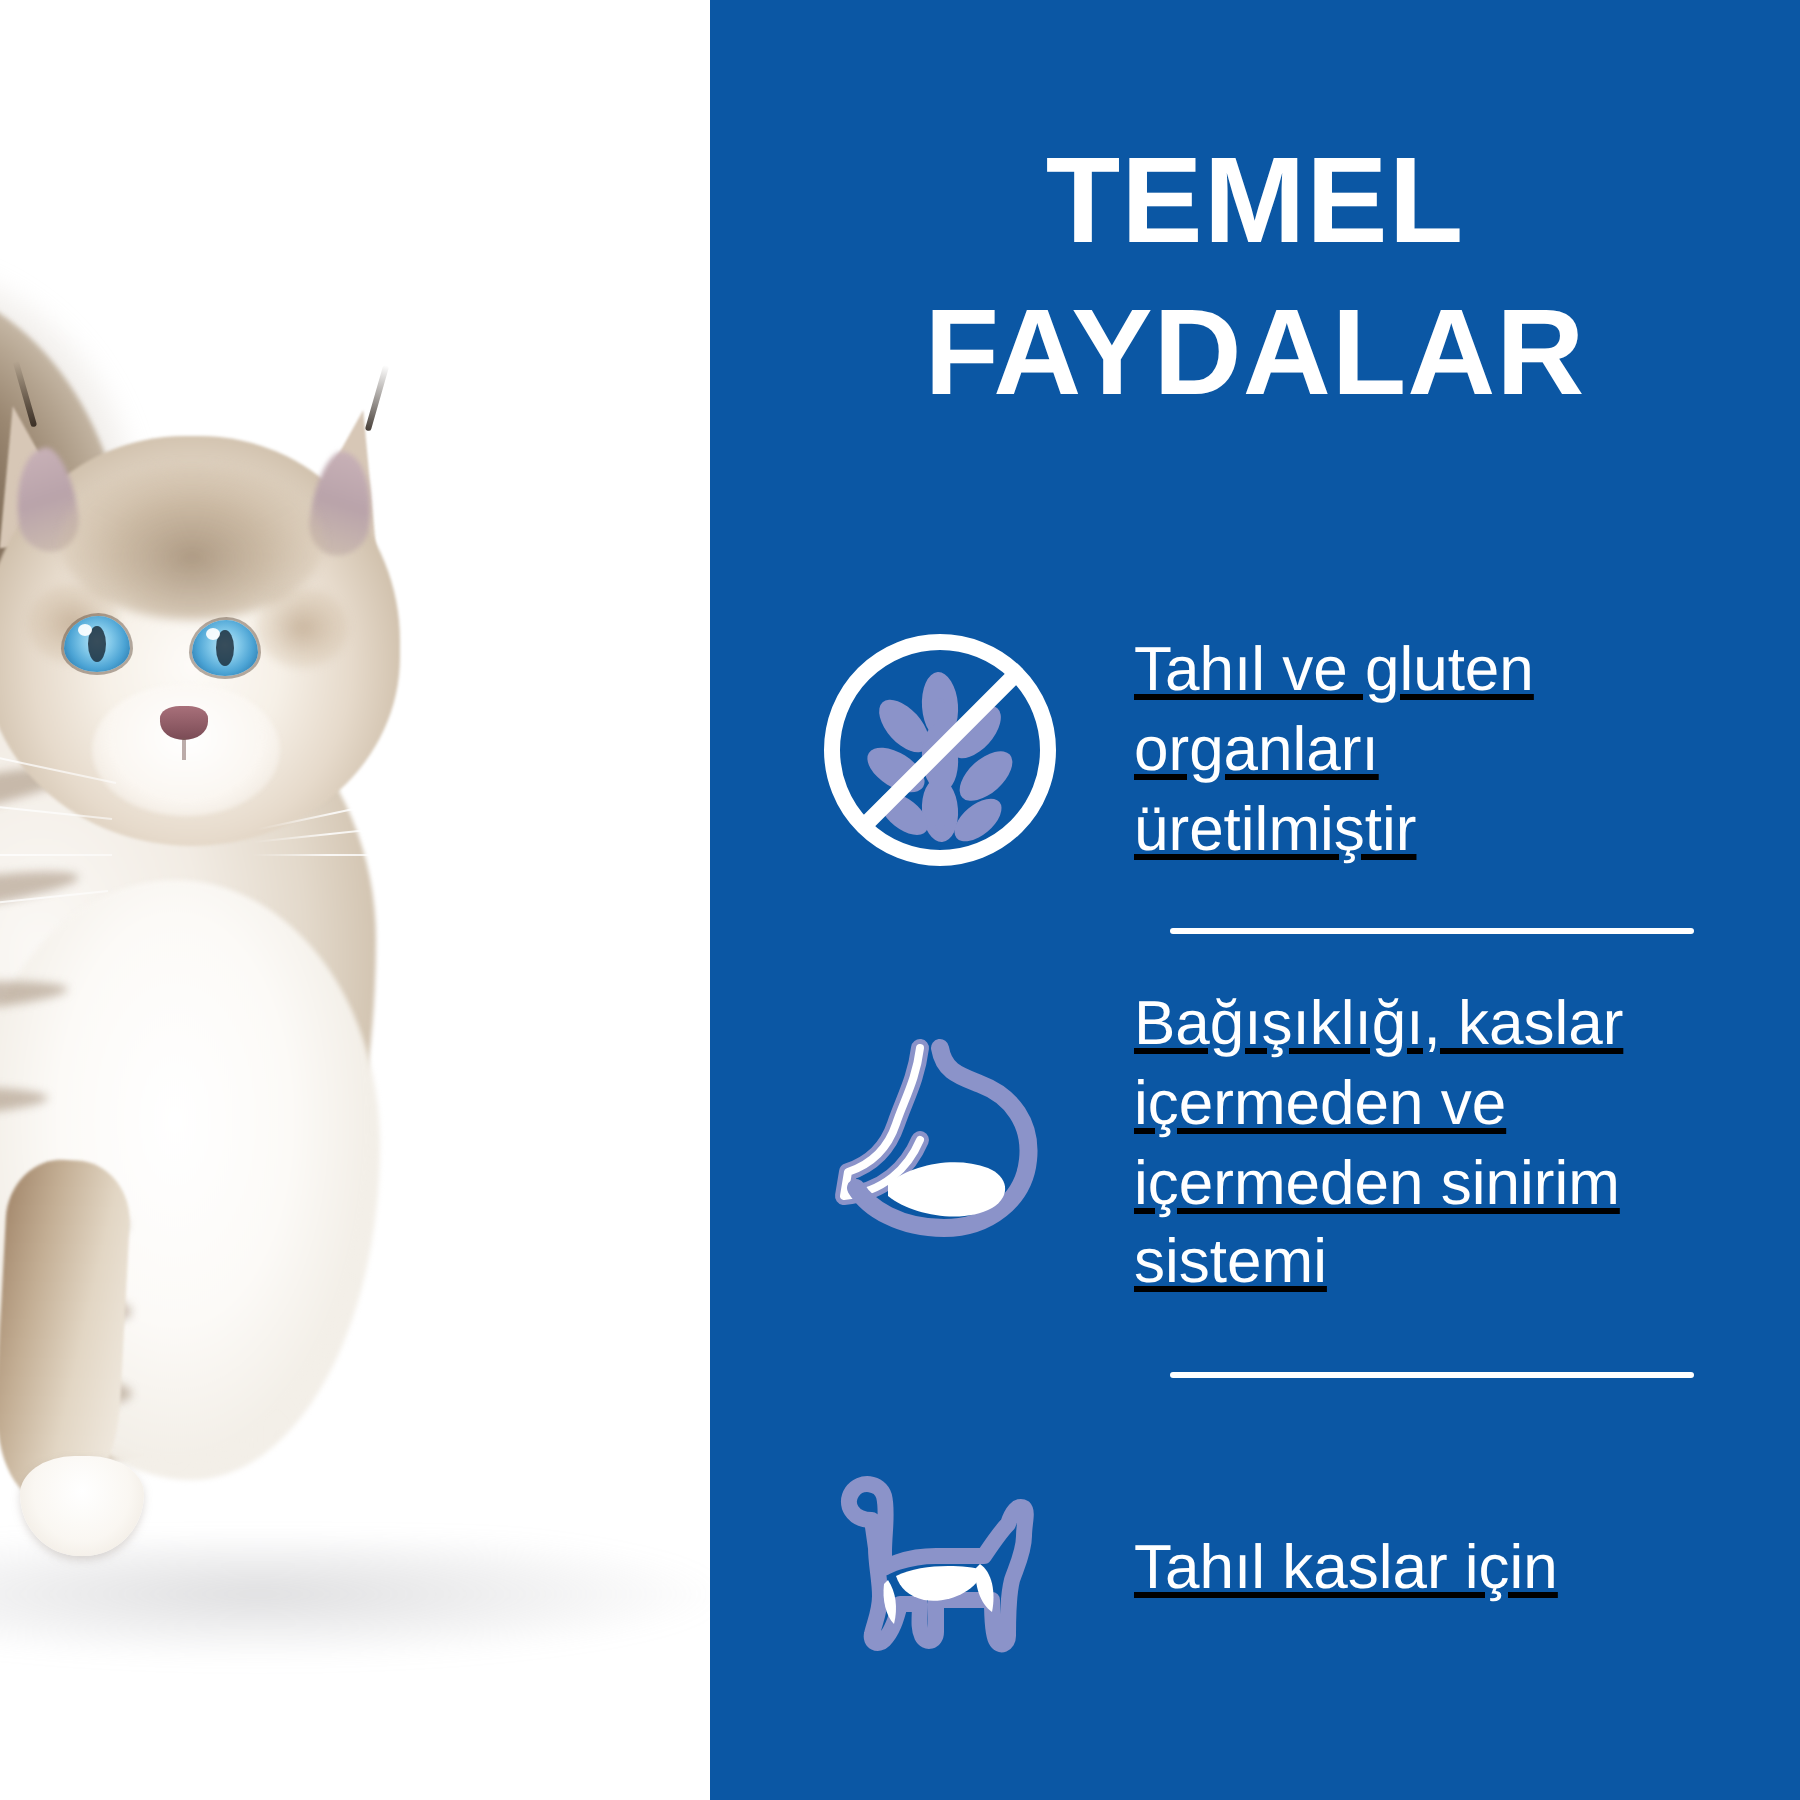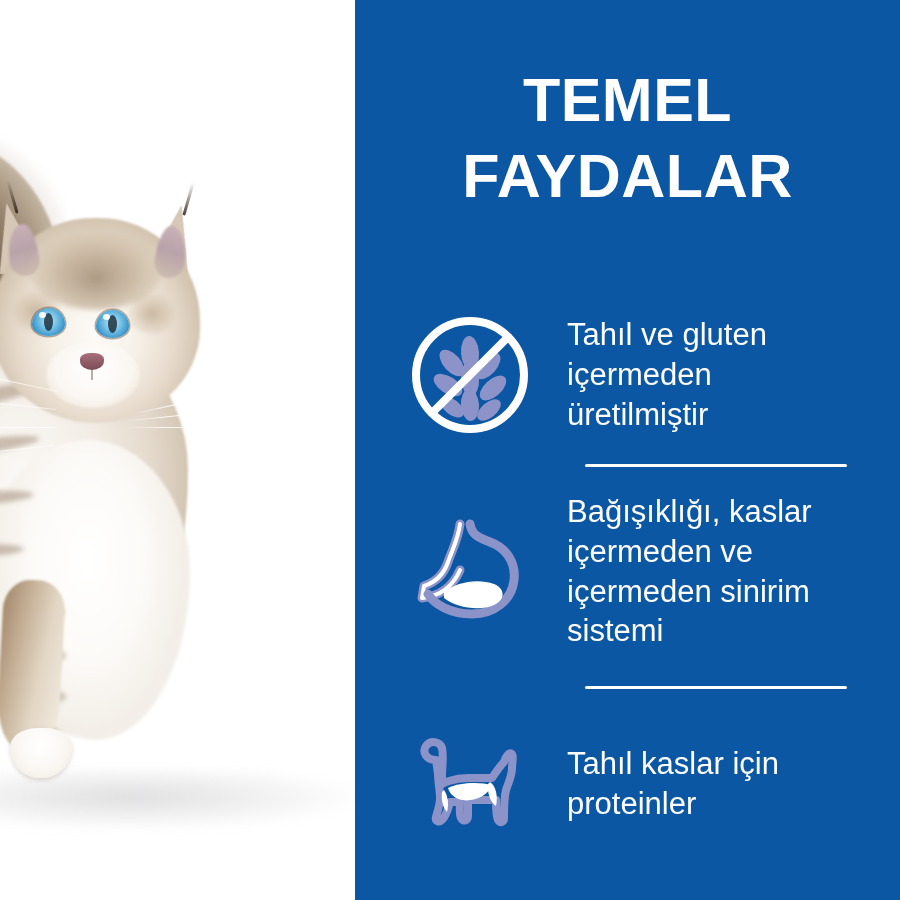--- a/index.html
+++ b/index.html
@@ -248,20 +248,21 @@
     font-size: 61px;
     line-height: 1.25;
     letter-spacing: 0.5px;
   }
   .title .t-line { display: block; }
 
   .benefits {
     position: absolute;
     left: 0; top: 300px;
     width: 545px;
+    text-decoration: underline;
   }
   .benefit-row {
     position: relative;
     display: flex;
     align-items: center;
     padding: 0 0 0 50px;
     box-sizing: border-box;
   }
   .benefit-icon {
     flex: 0 0 130px;
@@ -388,21 +389,21 @@
               <rect x="59.5" y="36" width="5" height="66" rx="2.5"></rect>
             </g>
             <g fill="none" stroke="#FFFFFF" stroke-width="8" stroke-linecap="round">
               <circle cx="62" cy="62" r="54"></circle>
               <line x1="24" y1="100" x2="100" y2="24"></line>
             </g>
           </svg>
         </div>
         <div class="benefit-text">
           <span class="b-line">Tahıl ve gluten</span>
-          <span class="b-line">içermeden</span>
+          <span class="b-line">organları</span>
           <span class="b-line">üretilmiştir</span>
         </div>
       </div>
 
       <div class="spacer-a"></div>
       <div class="divider-wrap">
         <div class="divider"></div>
       </div>
       <div class="spacer-b"></div>
 
@@ -443,19 +444,18 @@
                      L42 80 C40 88 38 94 34 98 C31 101 27 99 28 95
                      C29 90 32 84 32 76 C32 68 30 60 30 52 Z" fill="none" stroke="#8B93C9" stroke-width="8" stroke-linejoin="round" stroke-linecap="round"></path>
 
             <path d="M40 66 C52 60 72 60 84 63 C80 74 66 80 54 78 C46 76 42 72 40 66 Z" fill="#FFFFFF"></path>
             <path d="M36 68 C40 74 41 82 39 90 C35 86 33 78 34 70 Z" fill="#FFFFFF"></path>
             <path d="M82 60 C88 64 90 74 88 84 C82 80 79 70 80 62 Z" fill="#FFFFFF"></path>
           </svg>
         </div>
         <div class="benefit-text">
           <span class="b-line">Tahıl kaslar için</span>
-          <span class="b-line">proteinler</span>
         </div>
       </div>
 
     </div>
   </div>
 </div>
 
 </body></html>

